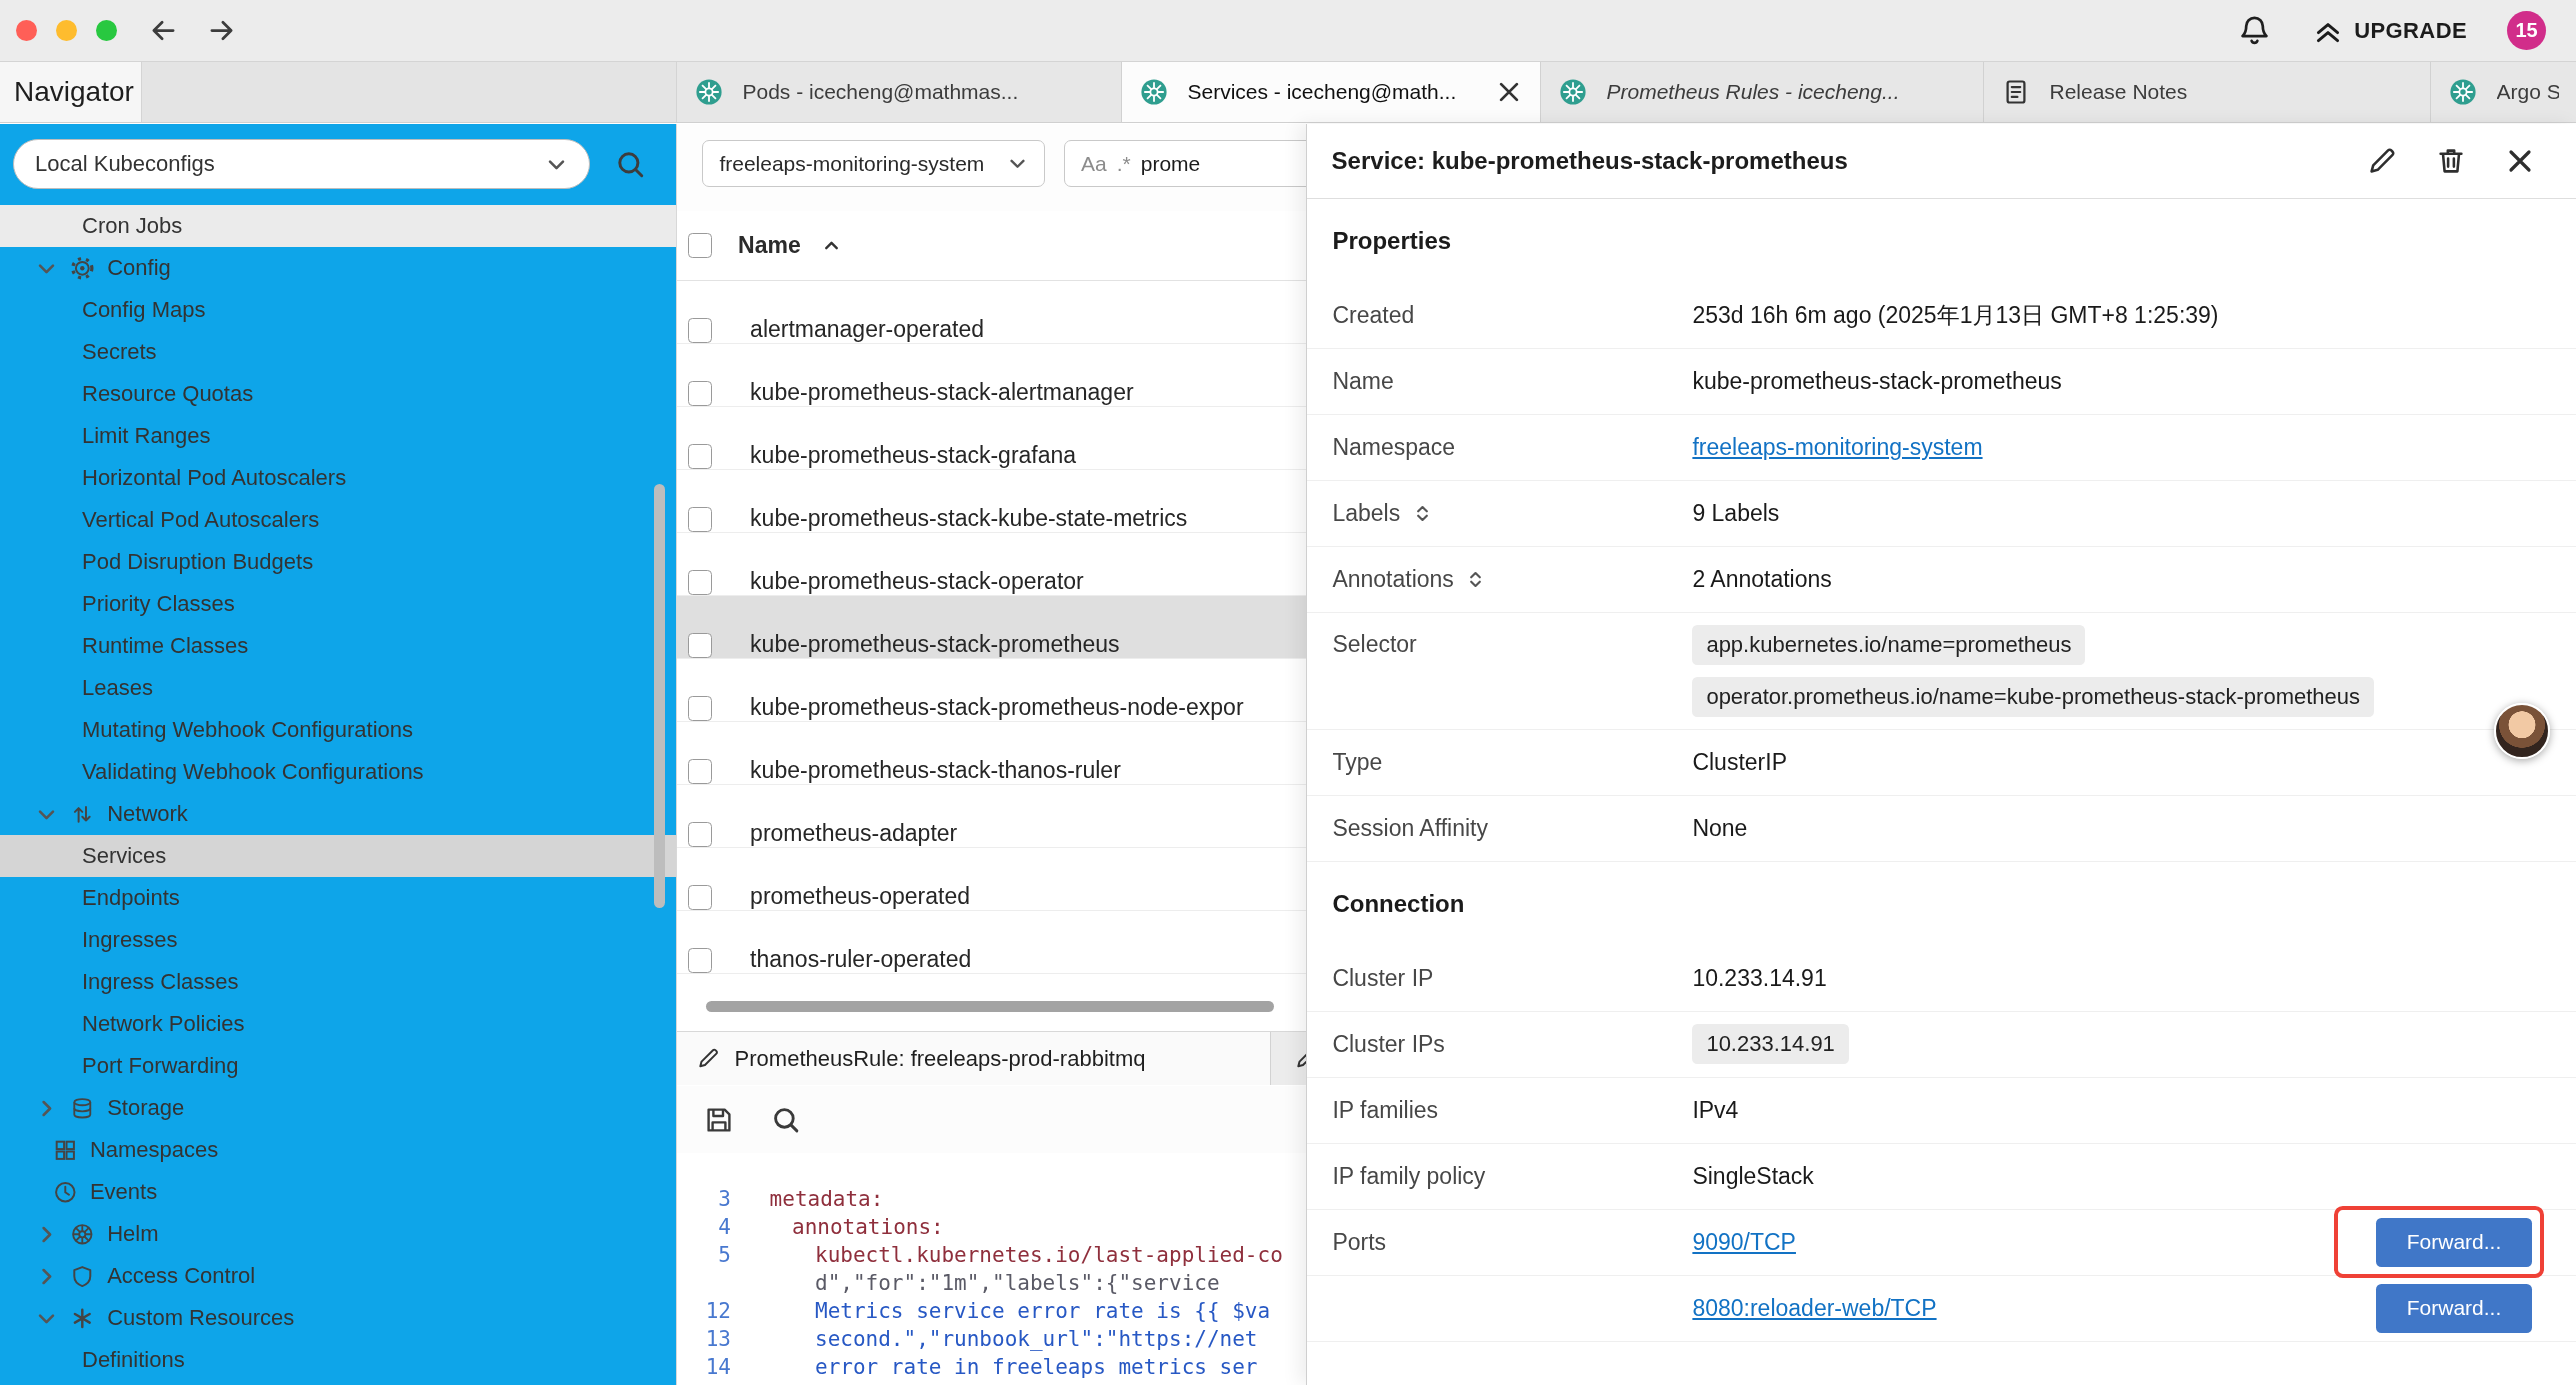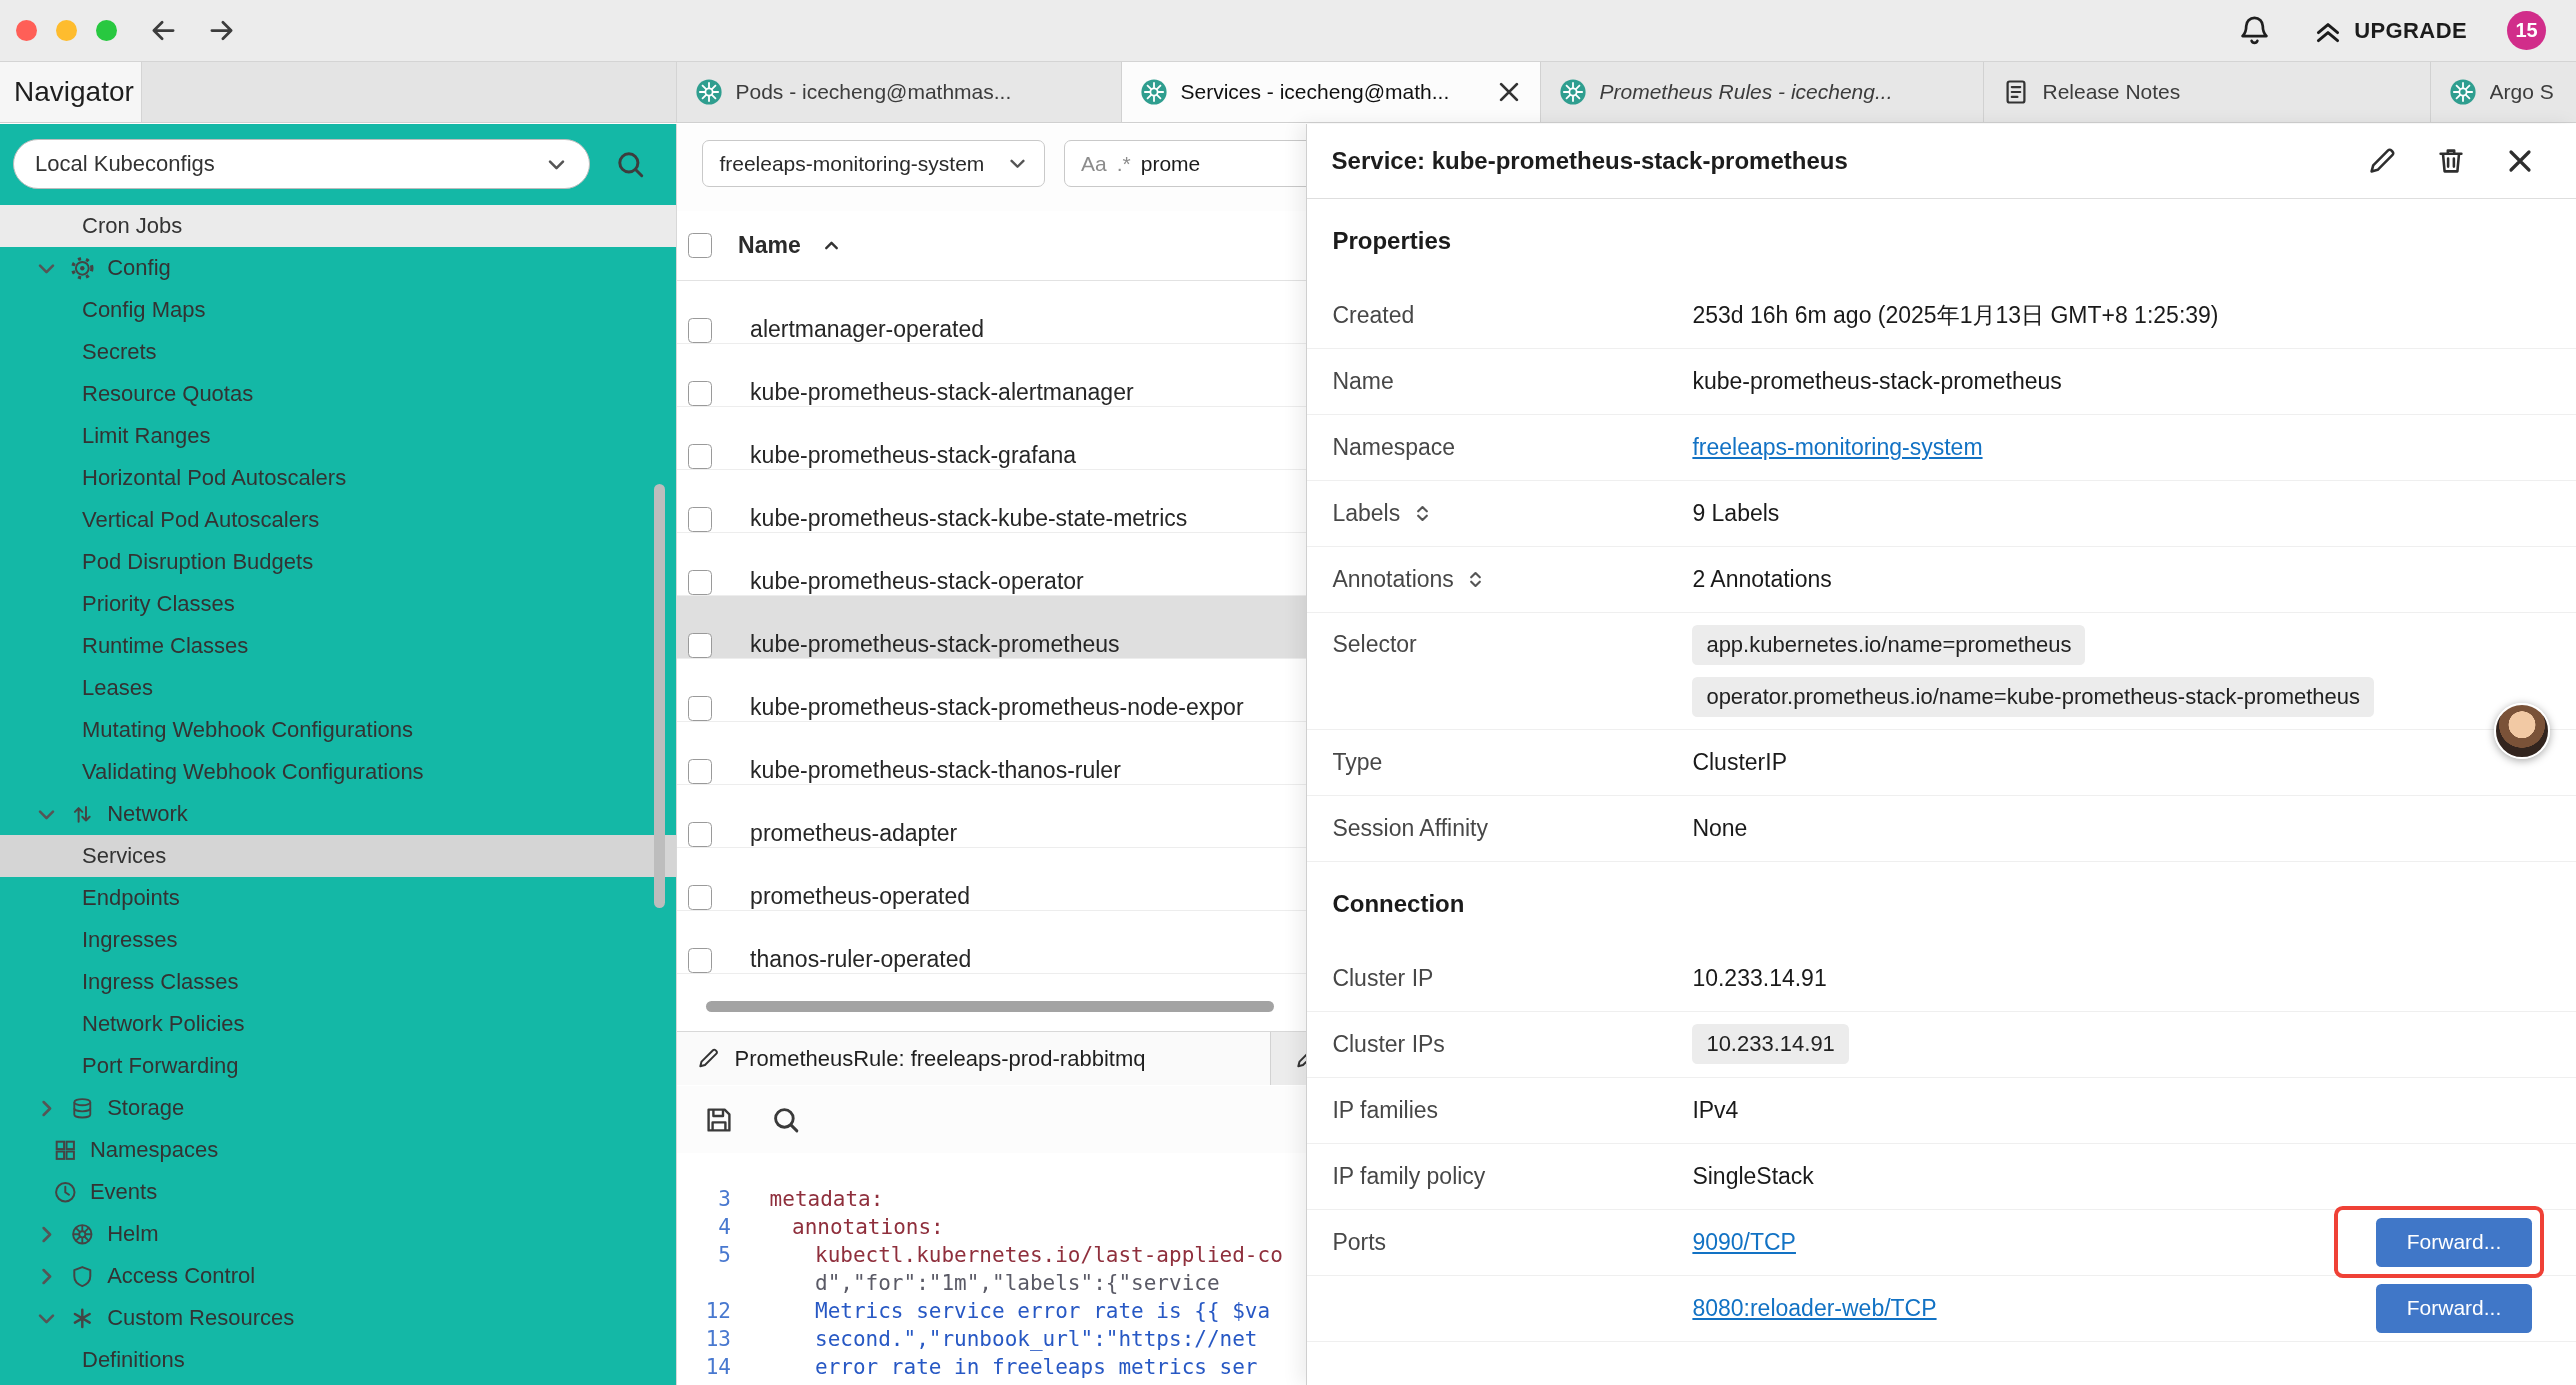--- a/index.html
+++ b/index.html
@@ -26,30 +26,30 @@
   .count-badge { width:39px; height:39px; border-radius:50%; background:var(--badge-magenta,#d12d8a);
     color:#fff; font-size:20px; font-weight:700; display:flex; align-items:center; justify-content:center; }
 
   
   .tabstrip { position:absolute; top:62px; left:0; right:0; height:61px; background:#e4e4e4;
     border-bottom:0.9px solid #d0d0d0; display:flex; }
   .nav-zone { width:677px; flex:none; background:#e4e4e4; border-right:0.9px solid #d4d4d4; display:flex; }
   .navigator-tab { width:142px; background:#f6f6f6; border-right:0.9px solid #d4d4d4;
     display:flex; align-items:center; padding-left:14px; font-size:28px; color:#1e1e1e; }
   .tabs { display:flex; flex:1; overflow:hidden; }
-  .tab { display:flex; align-items:center; gap:13px; padding:0 17.5px; border-right:0.9px solid #d1d1d1;
+  .tab { display:flex; align-items:center; gap:20px; padding:0 17.5px; border-right:0.9px solid #d1d1d1;
     font-size:21px; color:#3c3c3c; background:#e7e7e7; flex:none; overflow:hidden; }
   .tab.active { background:#fcfcfc; color:#101010; }
   .tab.italic .tab-label { font-style:italic; }
   .tab .icon { width:28px; height:28px; flex:none; color:#333; }
   .tab-label { white-space:nowrap; overflow:hidden; }
   .tab-close { margin-left:auto; width:23px; height:23px; color:#555; flex:none; }
 
   
-  .sidebar { position:absolute; top:124px; left:0; width:677px; bottom:0; background:#14b8a6;
+  .sidebar { position:absolute; top:124px; left:0; width:677px; bottom:0; background:#0ea5e9;
     border-right:0.9px solid #d8d8d8; overflow:hidden;text-decoration:underline; }
   .sidebar-controls { position:relative; height:81px; }
   .kubeconfig-pill { position:absolute; left:13px; top:15px; width:577px; height:50px;
     border:0.9px solid #bdbdbd; border-radius:25.4px; background:#fff; display:flex; align-items:center;
     padding:0 21px; font-size:22px; color:#333; }
   .kubeconfig-pill .chev { margin-left:auto; width:23px; height:23px; color:#555; }
   .sidebar-search { position:absolute; left:614px; top:24px; width:33px; height:33px; color:#3d3d3d; }
   .tree { position:absolute; top:81px; left:0; right:0; bottom:0; }
   .tree-row { height:42px; display:flex; align-items:center; font-size:22px; color:#333;
     white-space:nowrap; cursor:default; }

